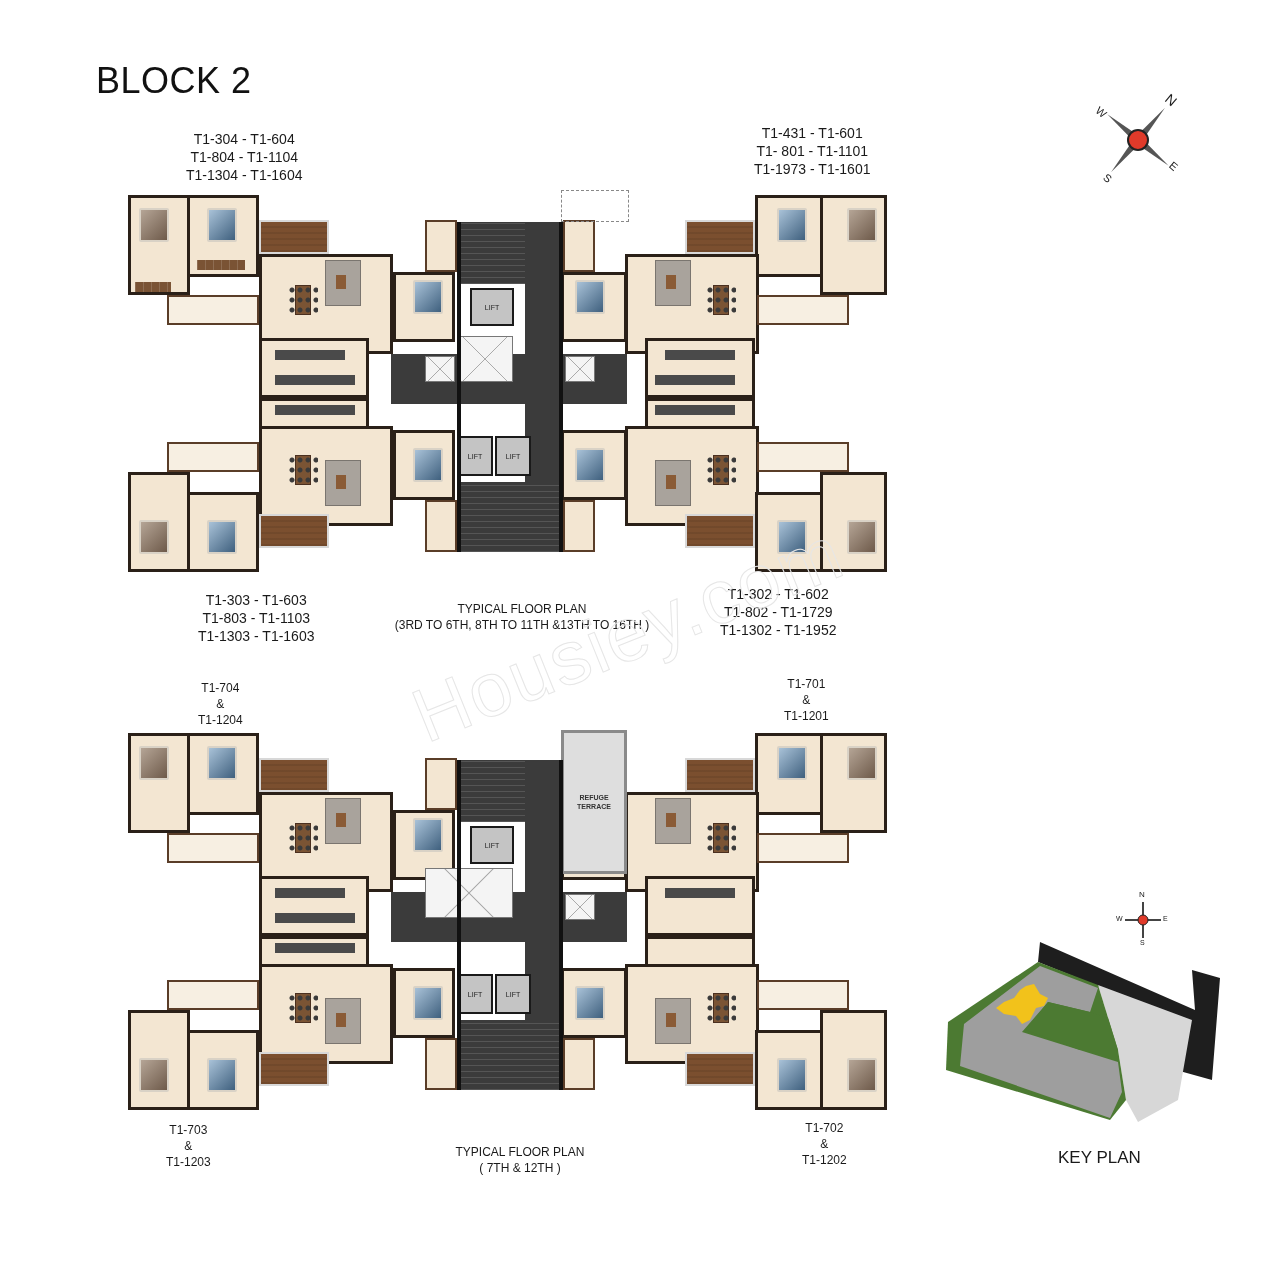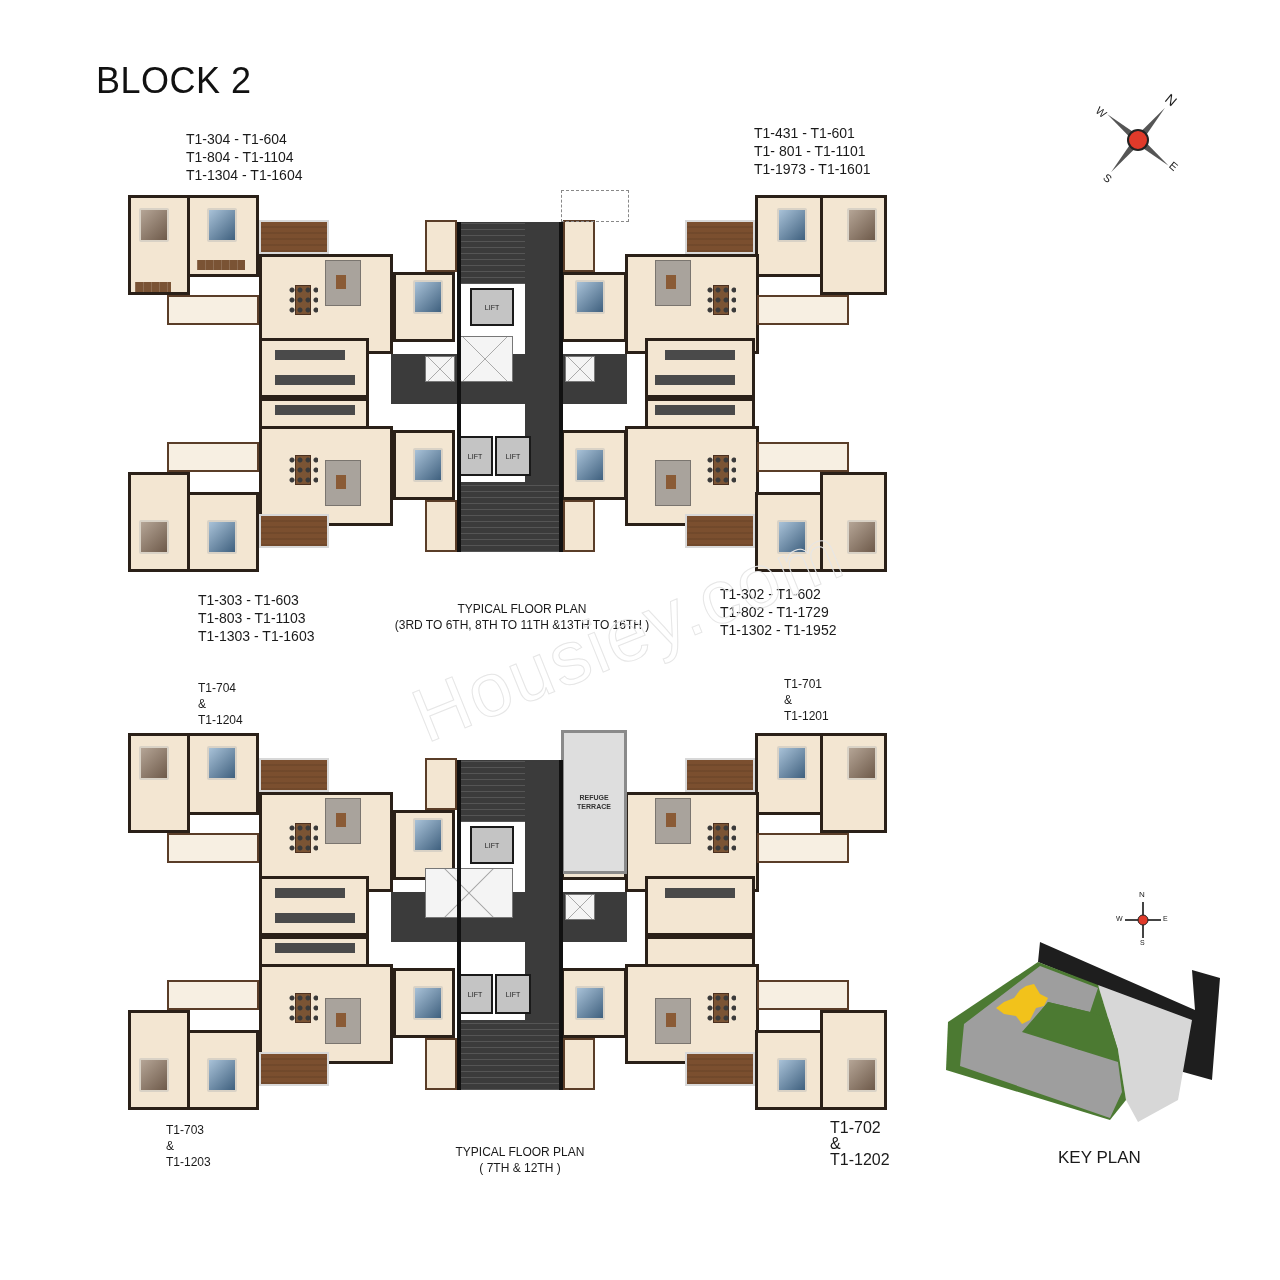--- a/index.html
+++ b/index.html
@@ -1,20 +1,20 @@
 <!DOCTYPE html>
 <html><head>
 <meta charset="utf-8">
 <style>
   *{box-sizing:border-box;margin:0;padding:0}
   html,body{width:1280px;height:1280px;background:#ffffff;overflow:hidden}
   body{position:relative;font-family:"Liberation Sans",sans-serif;color:#1a1a1a}
   .abs{position:absolute}
   .title{left:96px;top:60px;font-size:36px;letter-spacing:0.5px;color:#111}
-  .unit-label{font-size:14px;line-height:18px;text-align:left;color:#1a1a1a;white-space:nowrap}
+  .unit-label{font-size:14px;line-height:18px;text-align:center;color:#1a1a1a;white-space:nowrap}
   .unit-label div{display:block}
   .plan-caption{font-size:12px;line-height:16px;text-align:center;color:#1a1a1a;white-space:nowrap}
   .key-caption{font-size:17px;color:#1a1a1a}
 
   
   .plan{position:absolute}
   .room{position:absolute;background:#f3e6d2;border:3px solid #2a2018}
   .room.thin{border-width:2px;border-color:#5a3d28}
   .balcony{position:absolute;background:#7b4f2f;border:2px solid #d8d8d8;
     background-image:repeating-linear-gradient(0deg,rgba(0,0,0,0.08) 0 2px,transparent 2px 6px)}
@@ -197,21 +197,21 @@
 <div class="abs unit-label" style="left:784px;top:676px;font-size:12px;line-height:16px">
   <div>T1-701</div>
   <div>&amp;</div>
   <div>T1-1201</div>
 </div>
 <div class="abs unit-label" style="left:166px;top:1122px;font-size:12px;line-height:16px">
   <div>T1-703</div>
   <div>&amp;</div>
   <div>T1-1203</div>
 </div>
-<div class="abs unit-label" style="left:830px;top:1120px;font-size:16px;line-height:16px">
+<div class="abs unit-label" style="left:802px;top:1120px;font-size:12px;line-height:16px">
   <div>T1-702</div>
   <div>&amp;</div>
   <div>T1-1202</div>
 </div>
 <div class="abs plan-caption" style="left:420px;top:1144px;width:200px">
   <div>TYPICAL FLOOR PLAN</div>
   <div>( 7TH &amp; 12TH )</div>
 </div>
 
 <div class="plan" style="left:125px;top:728px;width:770px;height:390px">

